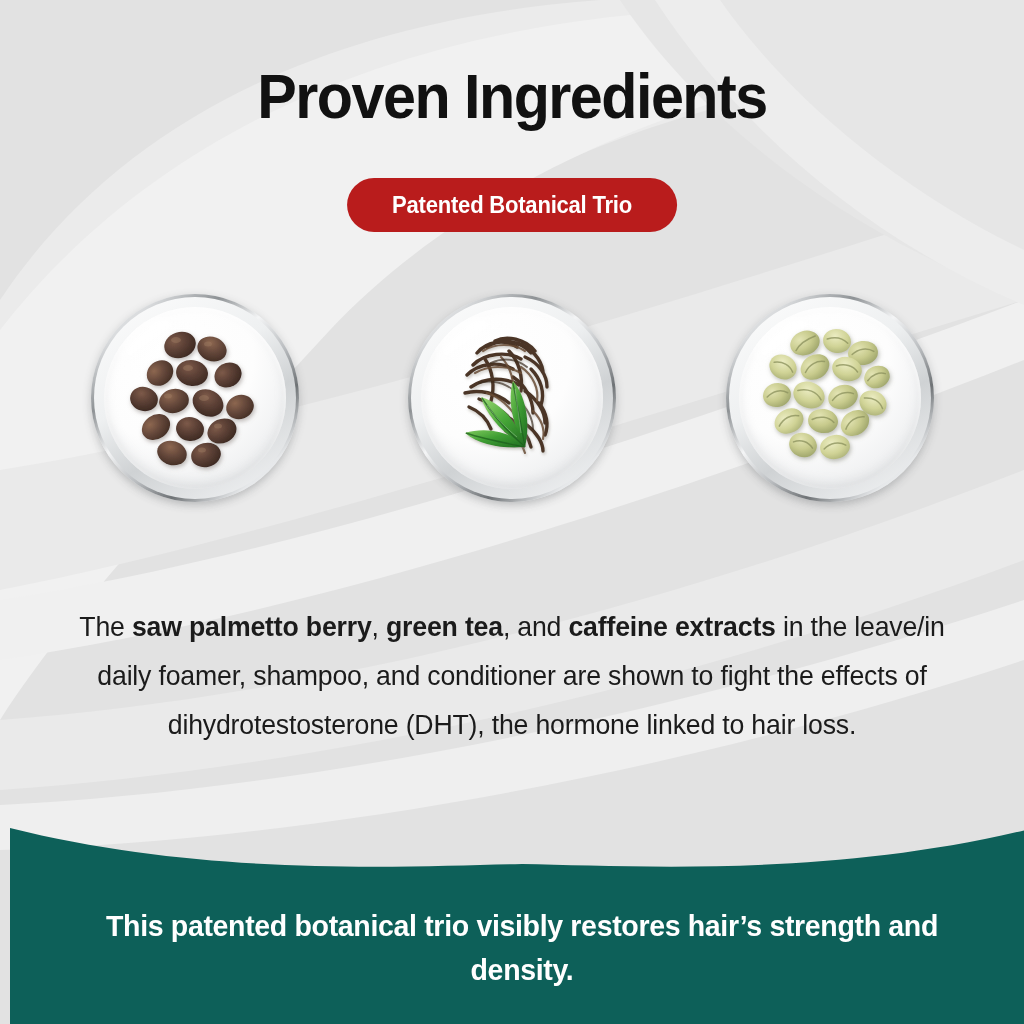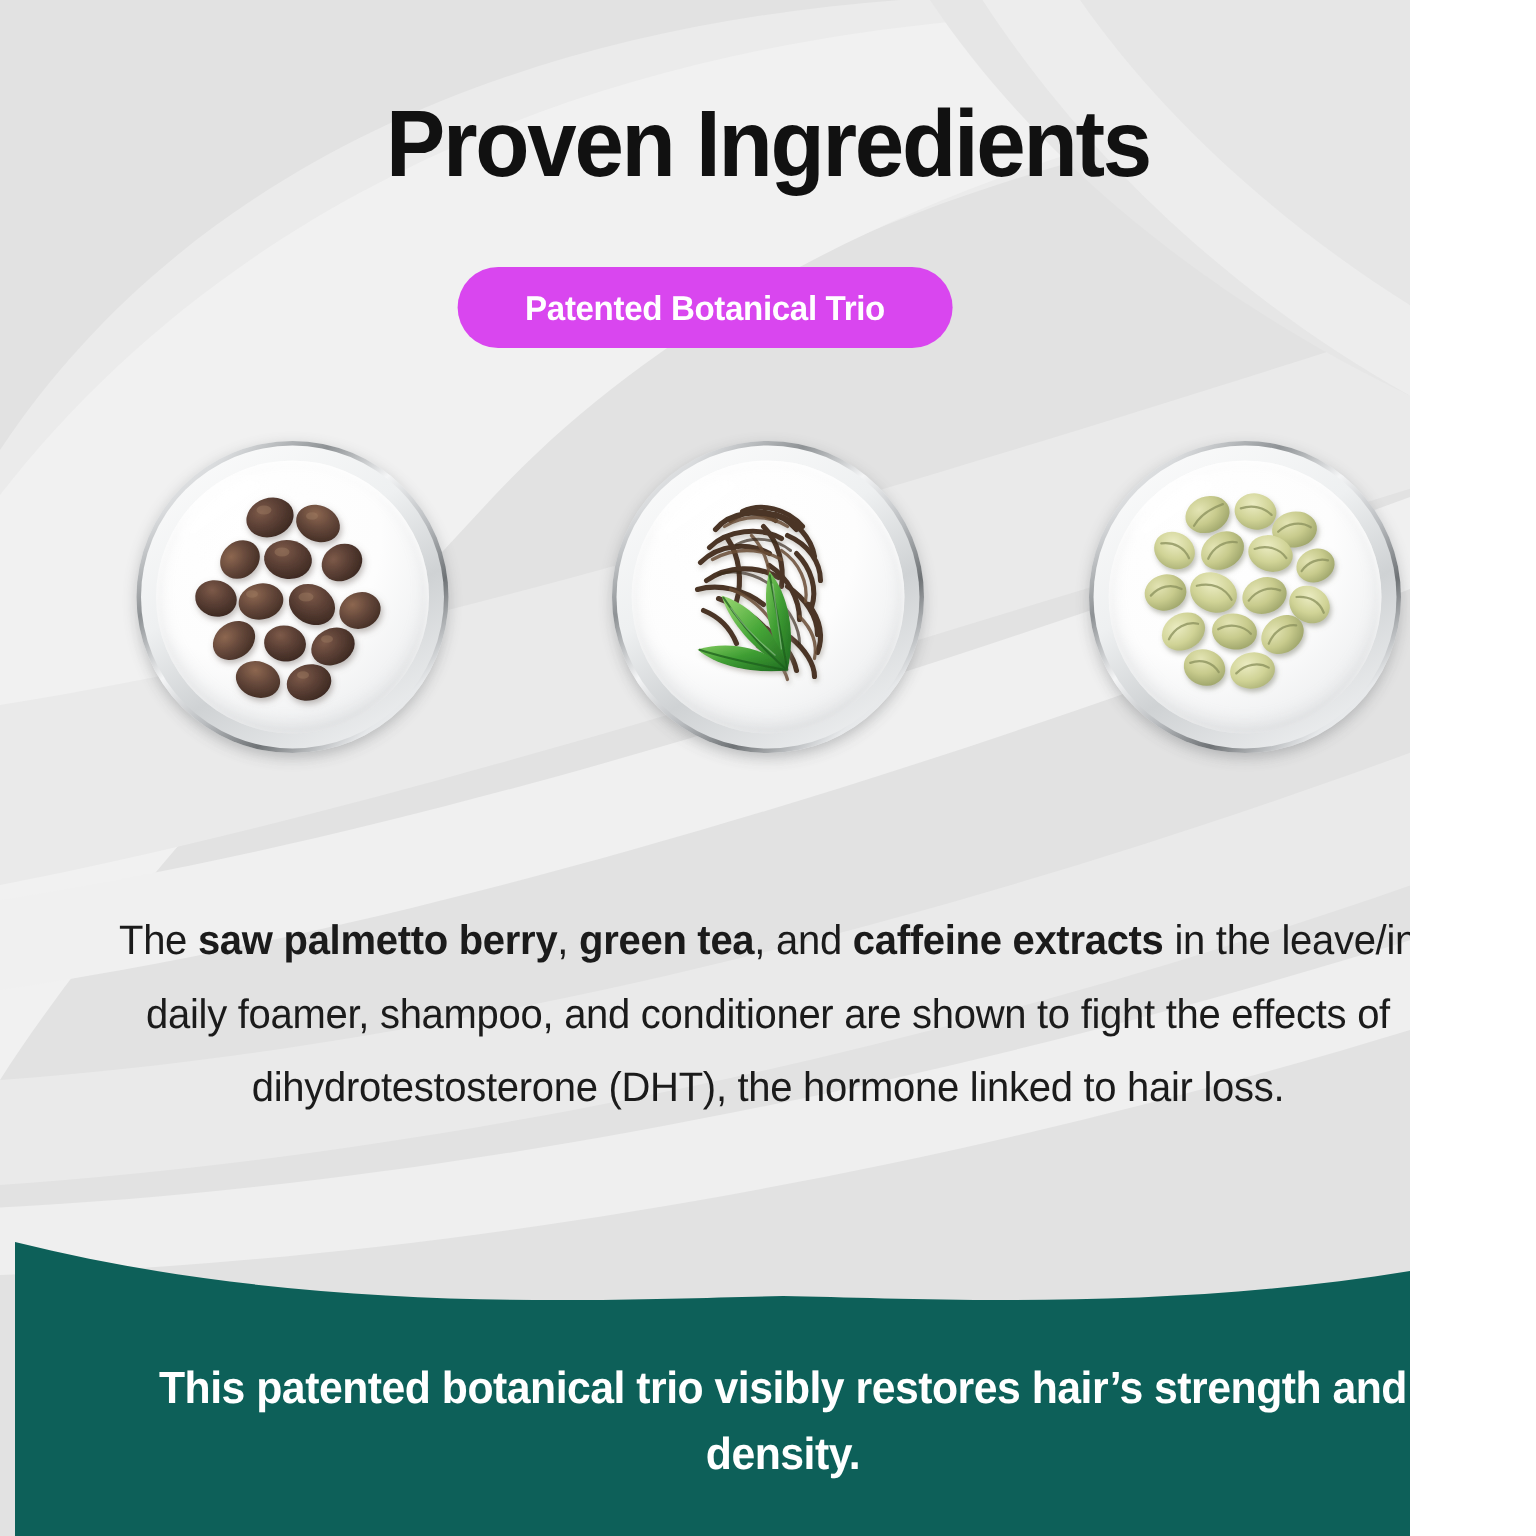--- a/index.html
+++ b/index.html
@@ -2,21 +2,21 @@
 <html><head>
 <meta charset="utf-8">
 <style>
   html, body {
     margin: 0;
     padding: 0;
     background: #ffffff;
   }
   #canvas {
     position: relative;
-    width: 940px;
+    width: 1024px;
     height: 1024px;
     overflow: hidden;
     background: #e2e2e2;
     font-family: "Liberation Sans", sans-serif;
     -webkit-font-smoothing: antialiased;
   }
 
   
   .bg-layer { position: absolute; inset: 0; overflow: hidden; }
   .bg-svg { position: absolute; top: 0; left: 0; }
@@ -36,21 +36,21 @@
     transform: scaleX(0.94);
   }
   .pill {
     position: absolute;
     top: 178px;
     left: 50%;
     transform: translateX(-50%);
     height: 54px;
     padding: 0 40px;
     border-radius: 27px;
-    background: #d946ef;
+    background: #b91c1c;
     display: flex;
     align-items: center;
     justify-content: center;
   }
   .pill-label {
     color: #ffffff;
     font-size: 23px;
     font-weight: 700;
     letter-spacing: -0.25px;
     transform: scaleX(0.96);

